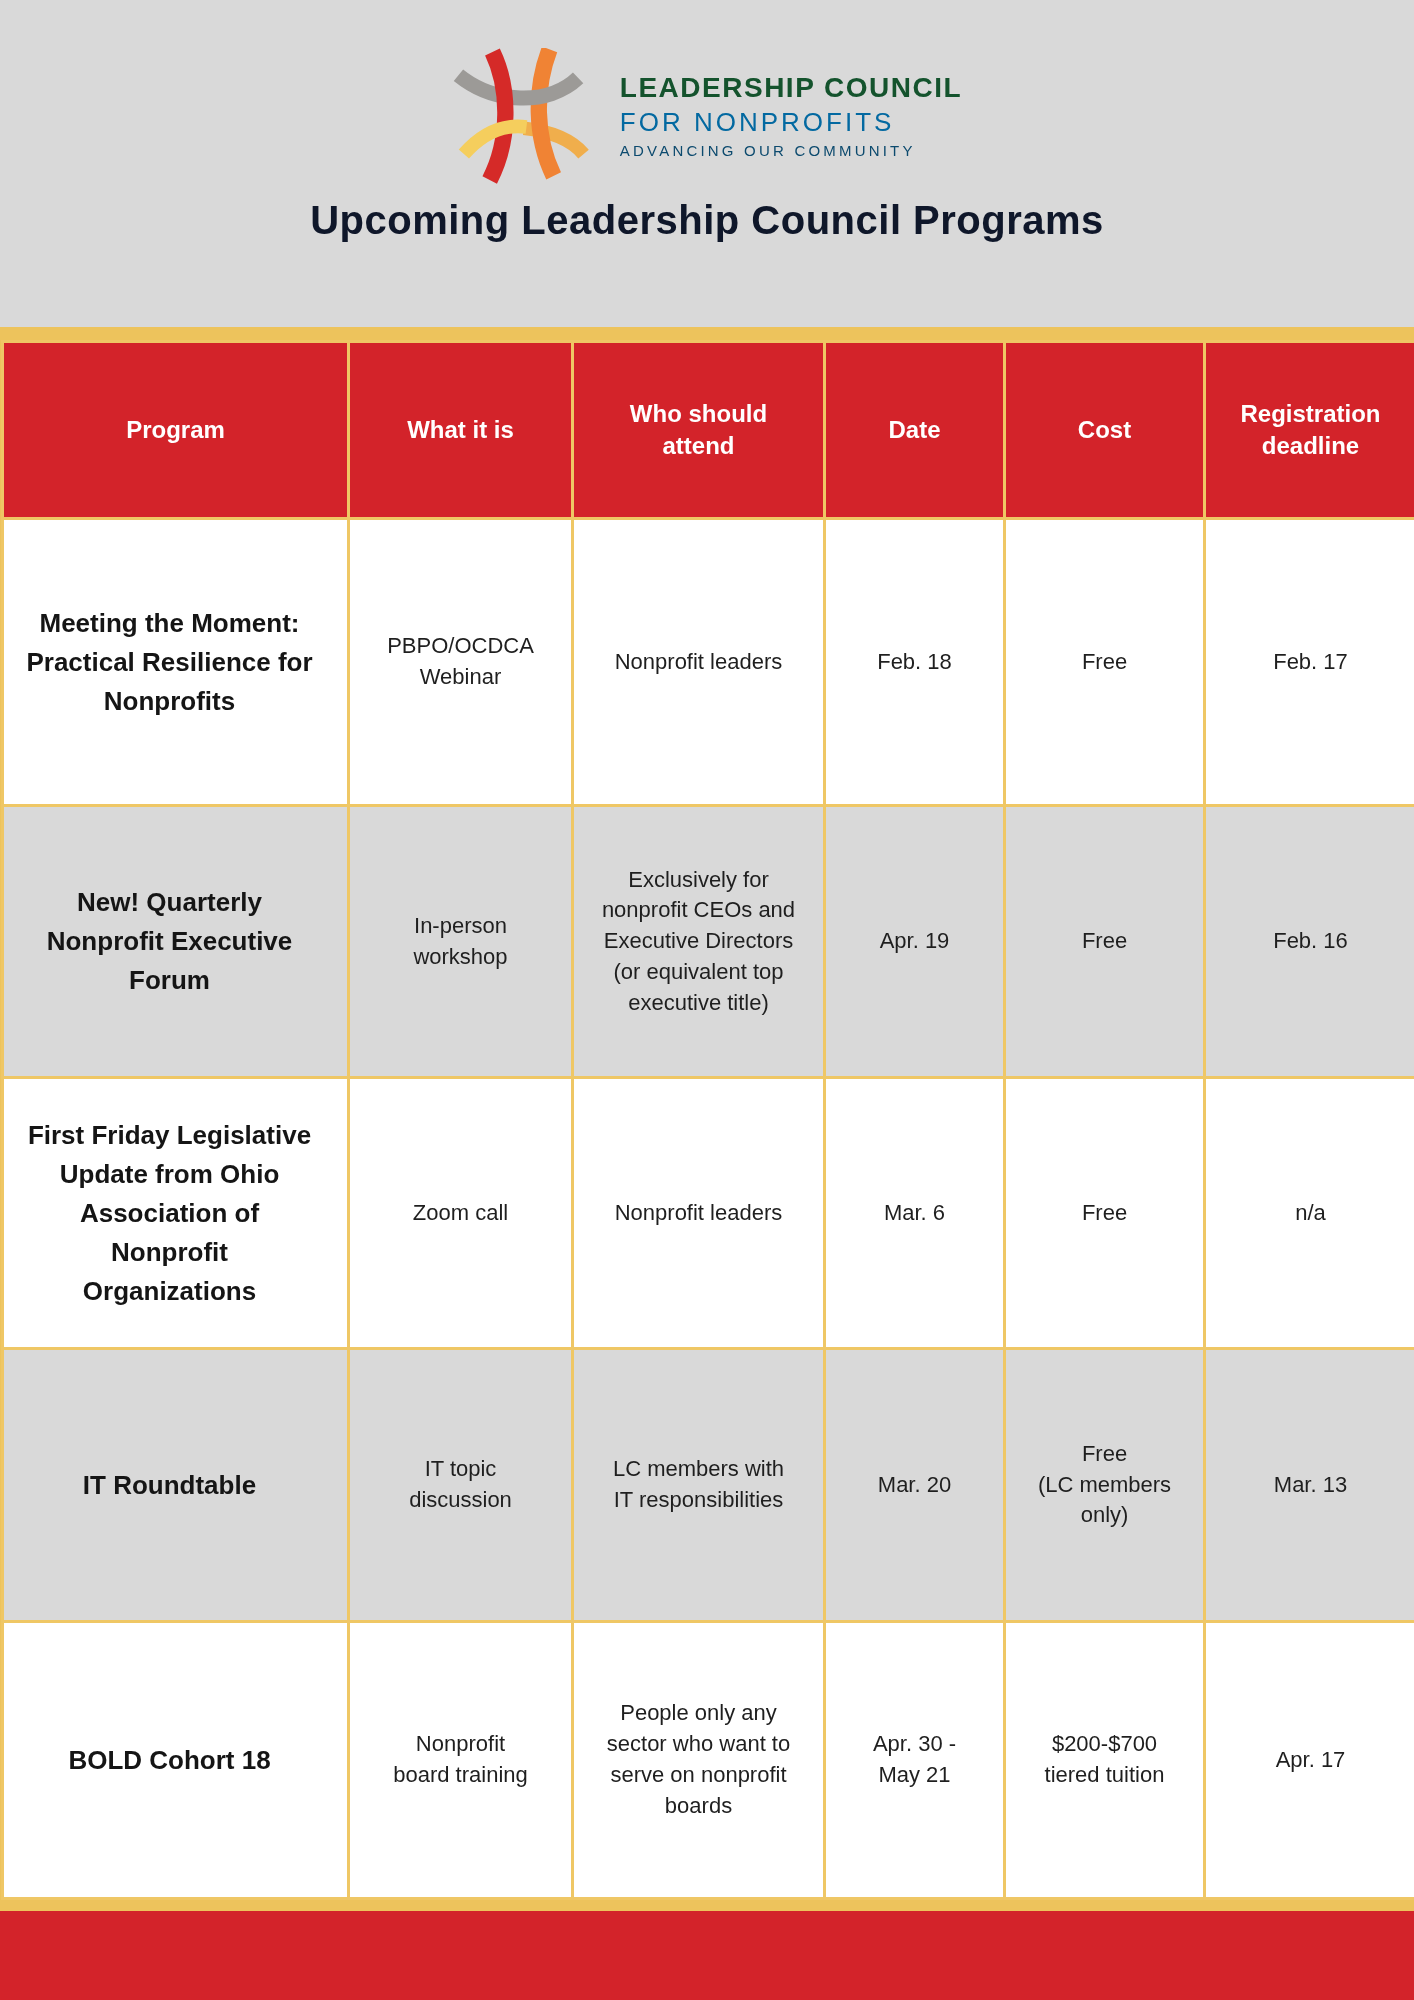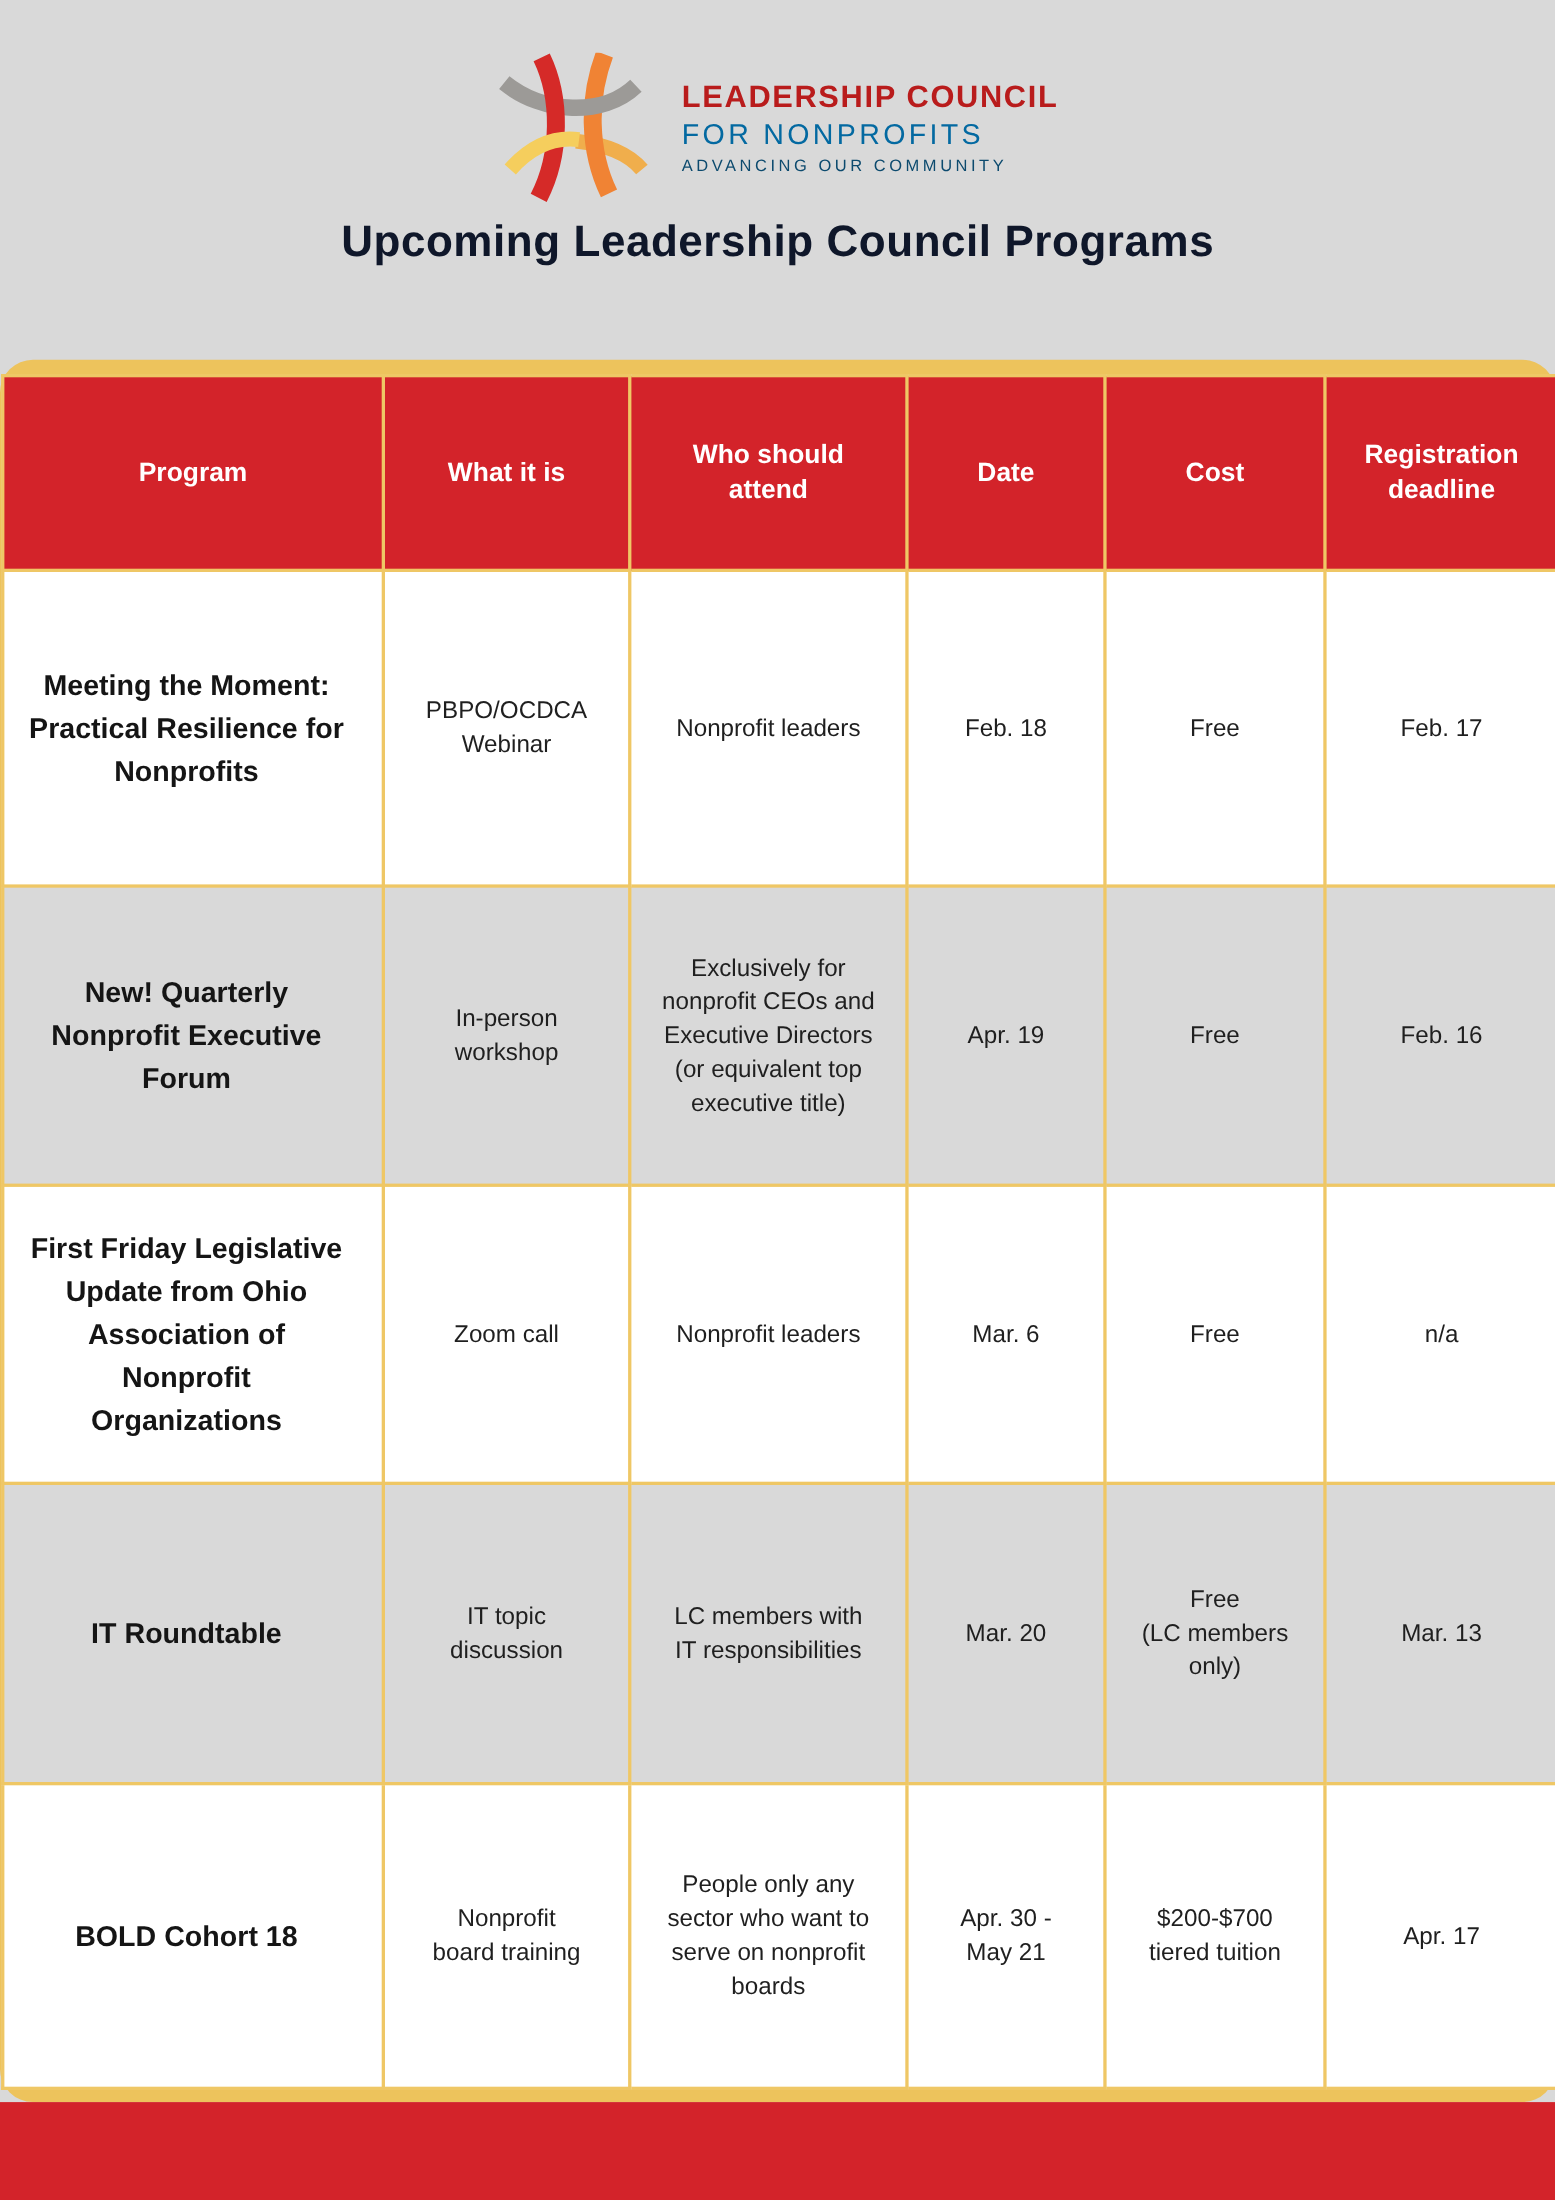--- a/index.html
+++ b/index.html
@@ -13,21 +13,21 @@
   }
   
   .top{height:327px;flex:0 0 auto;}
   .logo-row{
     display:flex;justify-content:center;align-items:center;
     gap:30px;padding-top:48px;
   }
   .logo-mark{width:138px;height:136px;flex:0 0 auto;}
   .logo-text{display:flex;flex-direction:column;line-height:1.16;}
   .logo-line1{
-    color:#b91c1c;font-size:28px;font-weight:700;letter-spacing:1.5px;
+    color:#14532d;font-size:28px;font-weight:700;letter-spacing:1.5px;
   }
   .logo-line2{
     color:#0369a1;font-size:26px;font-weight:400;letter-spacing:3px;
     margin-top:2px;
   }
   .logo-tagline{
     color:#0c4a6e;font-size:15px;font-weight:400;letter-spacing:3.2px;
     margin-top:5px;
   }
   .page-title{
@@ -37,21 +37,20 @@
     margin-top:14px;
     letter-spacing:0.5px;
   }
   
   .table-wrap{
     flex:0 0 auto;
     border-top:13px solid #edc35c;
     border-bottom:11px solid #edc35c;
     border-left:1px solid #edc35c;
     border-right:3px solid #edc35c;
-    border-radius:30px;
   }
   table.programs{
     width:100%;
     border-collapse:collapse;
     table-layout:fixed;
   }
   table.programs th, table.programs td{
     border:3px solid #efc765;
     vertical-align:middle;
     box-sizing:border-box;

